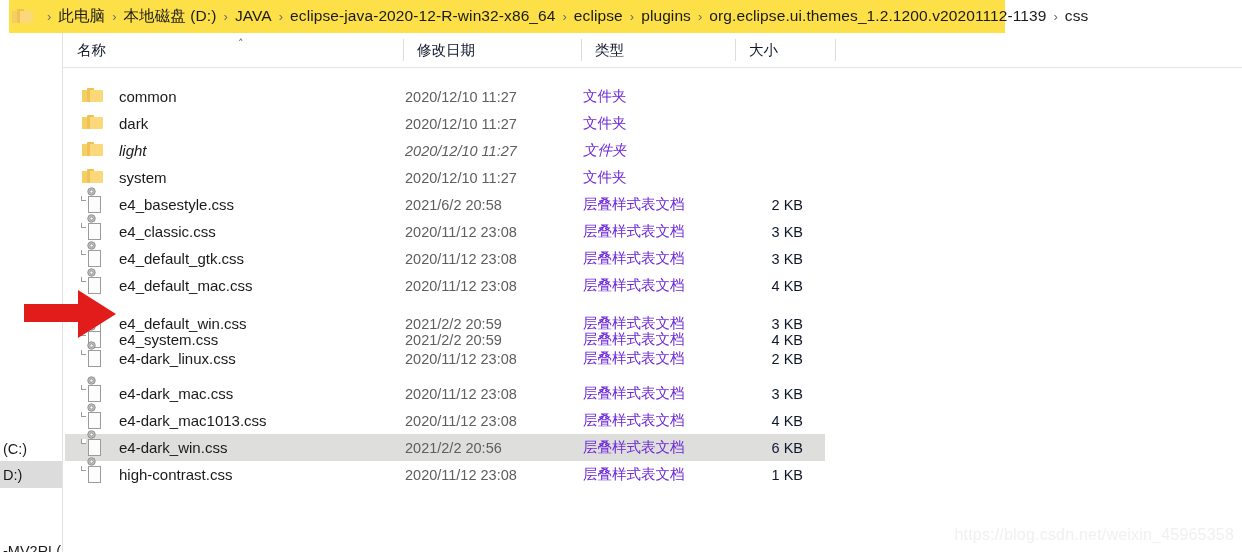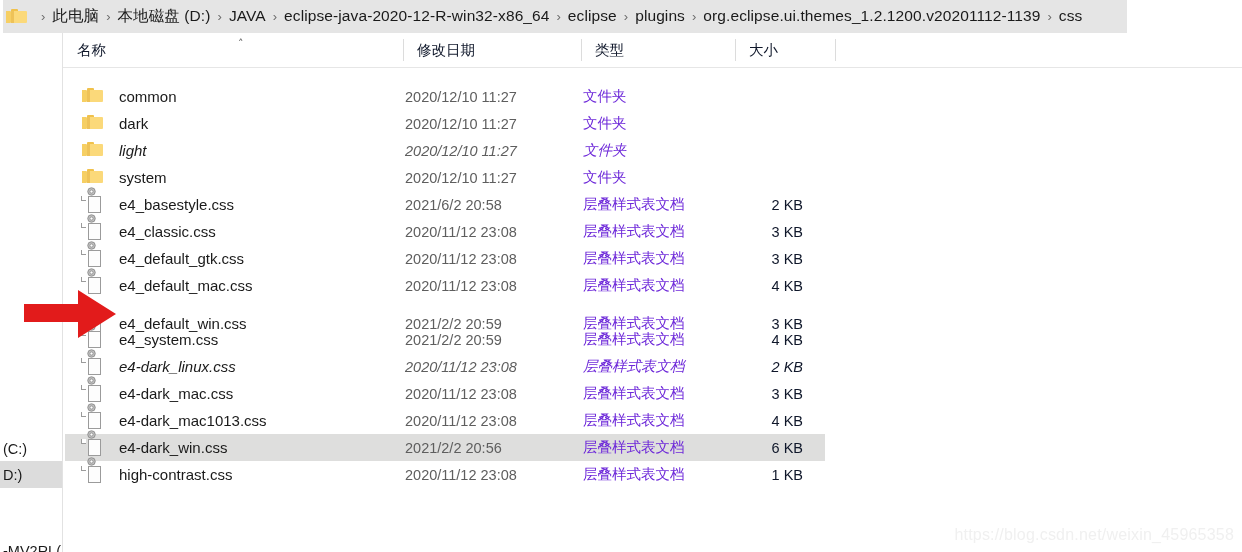--- a/index.html
+++ b/index.html
@@ -7,23 +7,23 @@
     width:1242px;height:552px;
     background:#ffffff;
     font-family:"Liberation Sans","DejaVu Sans",sans-serif;
     overflow:hidden;
     position:relative;
     -webkit-font-smoothing:antialiased;
   }
 
   
   #breadcrumb-bar{
-    position:absolute;left:3px;top:0;width:1124px;height:33px;
+    position:absolute;left:9px;top:0;width:996px;height:33px;
     display:flex;align-items:center;
-    background:#e5e5e5;
+    background:#fde047;
     border-bottom:1px solid #e6e6e6;
     white-space:nowrap;
   }
   #breadcrumb-bar .bc-folder-icon{
     margin-left:8px;margin-right:6px;
     width:17px;height:15px;position:relative;flex:none;
   }
   .folder-glyph{
     position:relative;width:17px;height:14px;
   }
@@ -262,21 +262,21 @@
       <div class="row" style="top: 293px;">
         <span class="ficon"><span class="doc-glyph"><span class="page"></span><span class="corner"></span><svg class="gear" viewBox="0 0 10 10">
               <circle cx="5" cy="5" r="4.2" fill="#bdbdbd" stroke="#7d7d7d" stroke-width="0.8"></circle>
               <circle cx="5" cy="5" r="1.7" fill="#ffffff" stroke="#7d7d7d" stroke-width="0.7"></circle>
             </svg></span></span>
         <div class="cell name">e4_system.css</div>
         <div class="cell date">2021/2/2 20:59</div>
         <div class="cell type">层叠样式表文档</div>
         <div class="cell size">4 KB</div>
       </div>
-      <div class="row" style="top: 320px; font-style: italic;">
+      <div class="row" style="top: 312px;">
         <span class="ficon"><span class="doc-glyph"><span class="page"></span><span class="corner"></span><svg class="gear" viewBox="0 0 10 10">
               <circle cx="5" cy="5" r="4.2" fill="#bdbdbd" stroke="#7d7d7d" stroke-width="0.8"></circle>
               <circle cx="5" cy="5" r="1.7" fill="#ffffff" stroke="#7d7d7d" stroke-width="0.7"></circle>
             </svg></span></span>
         <div class="cell name">e4-dark_linux.css</div>
         <div class="cell date">2020/11/12 23:08</div>
         <div class="cell type">层叠样式表文档</div>
         <div class="cell size">2 KB</div>
       </div>
       <div class="row" style="top: 347px;">

